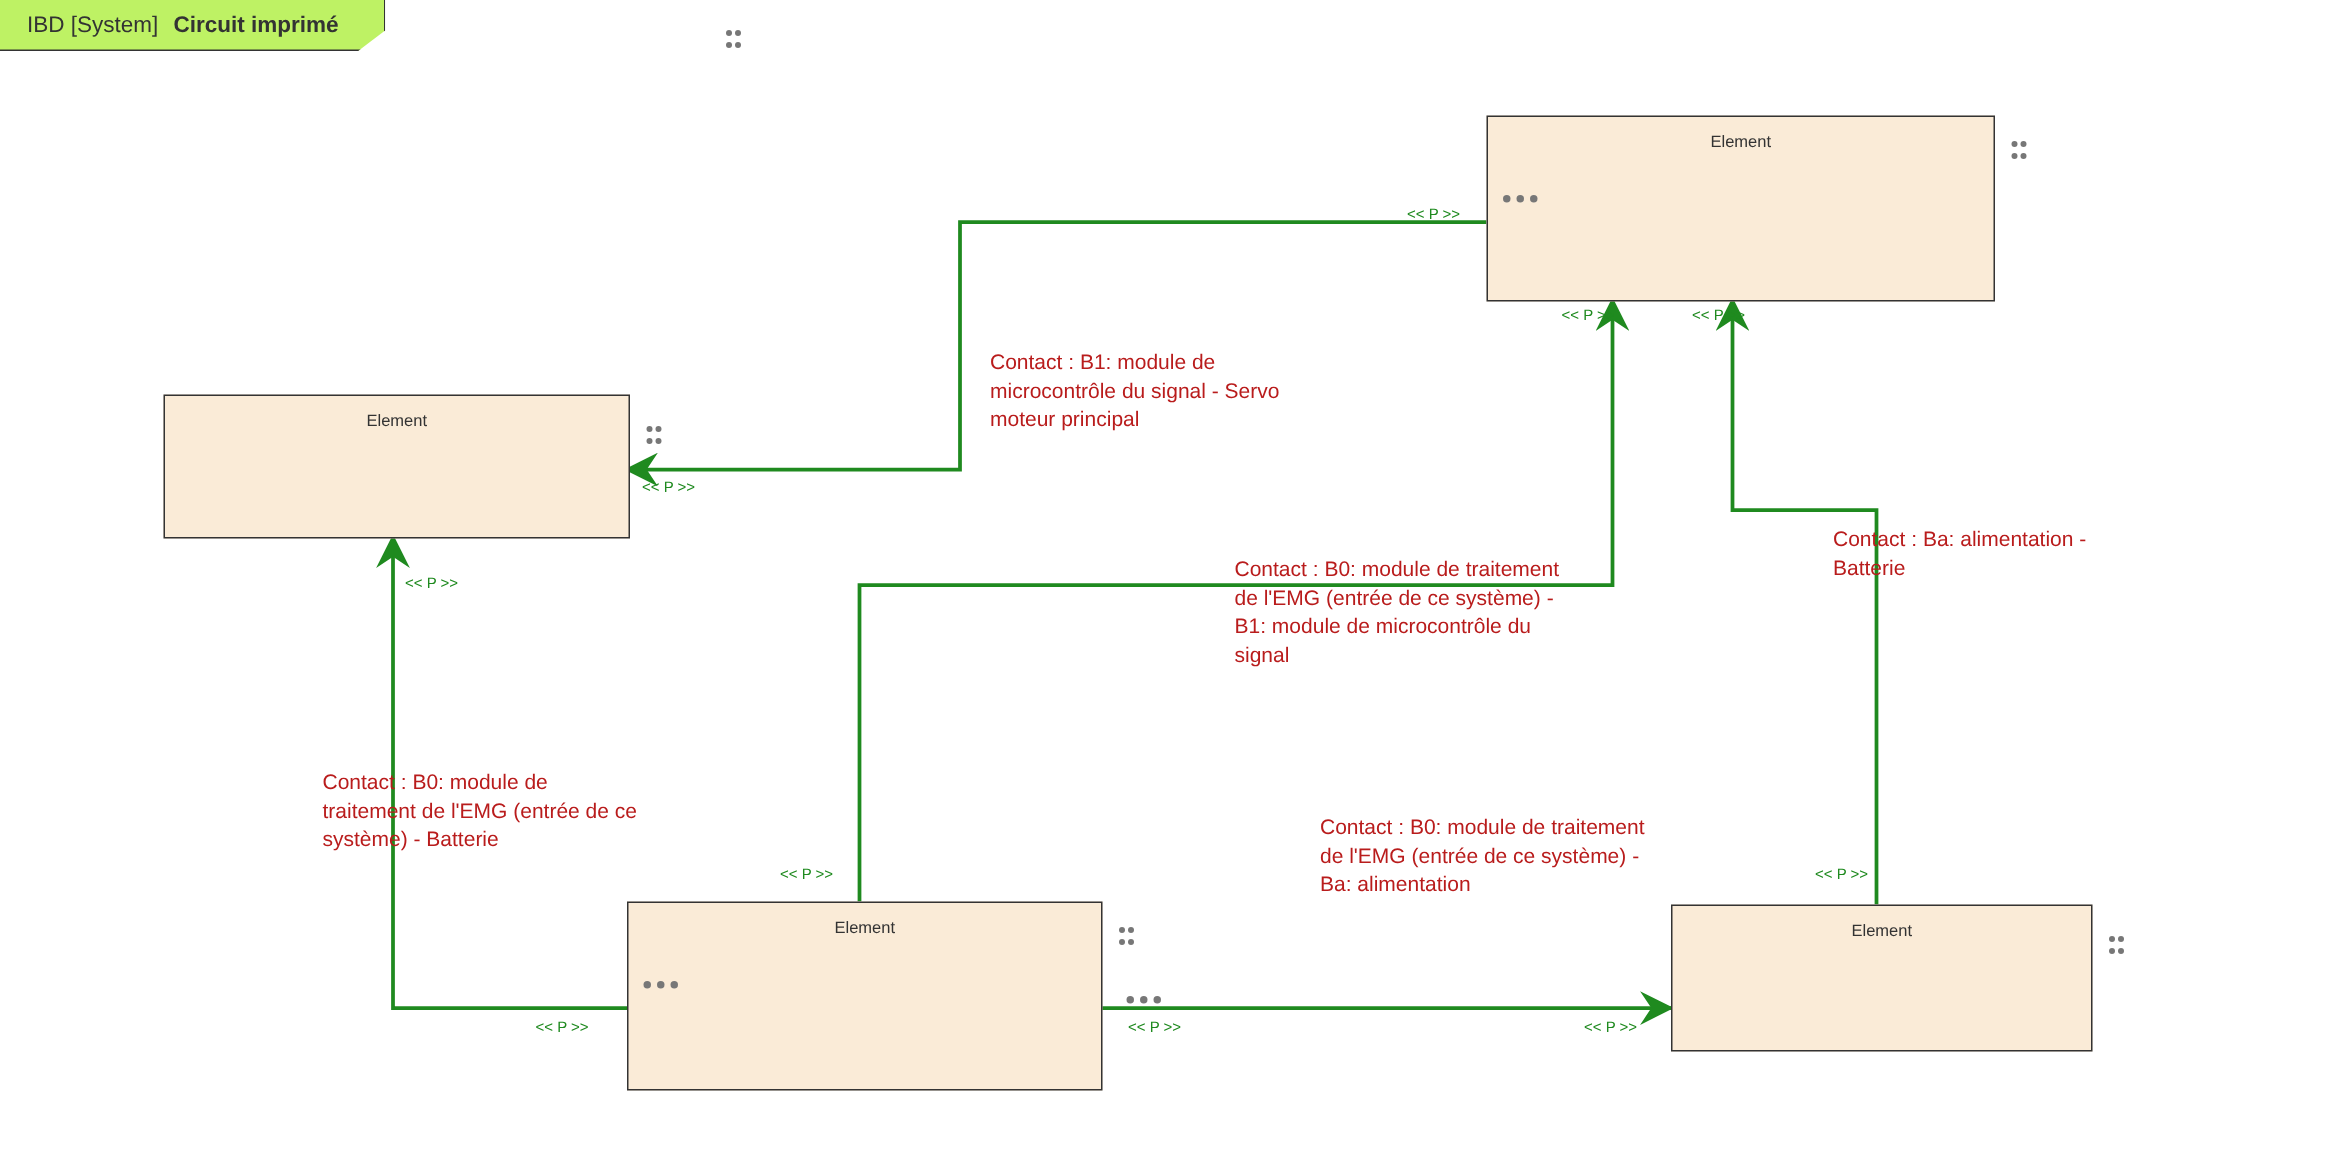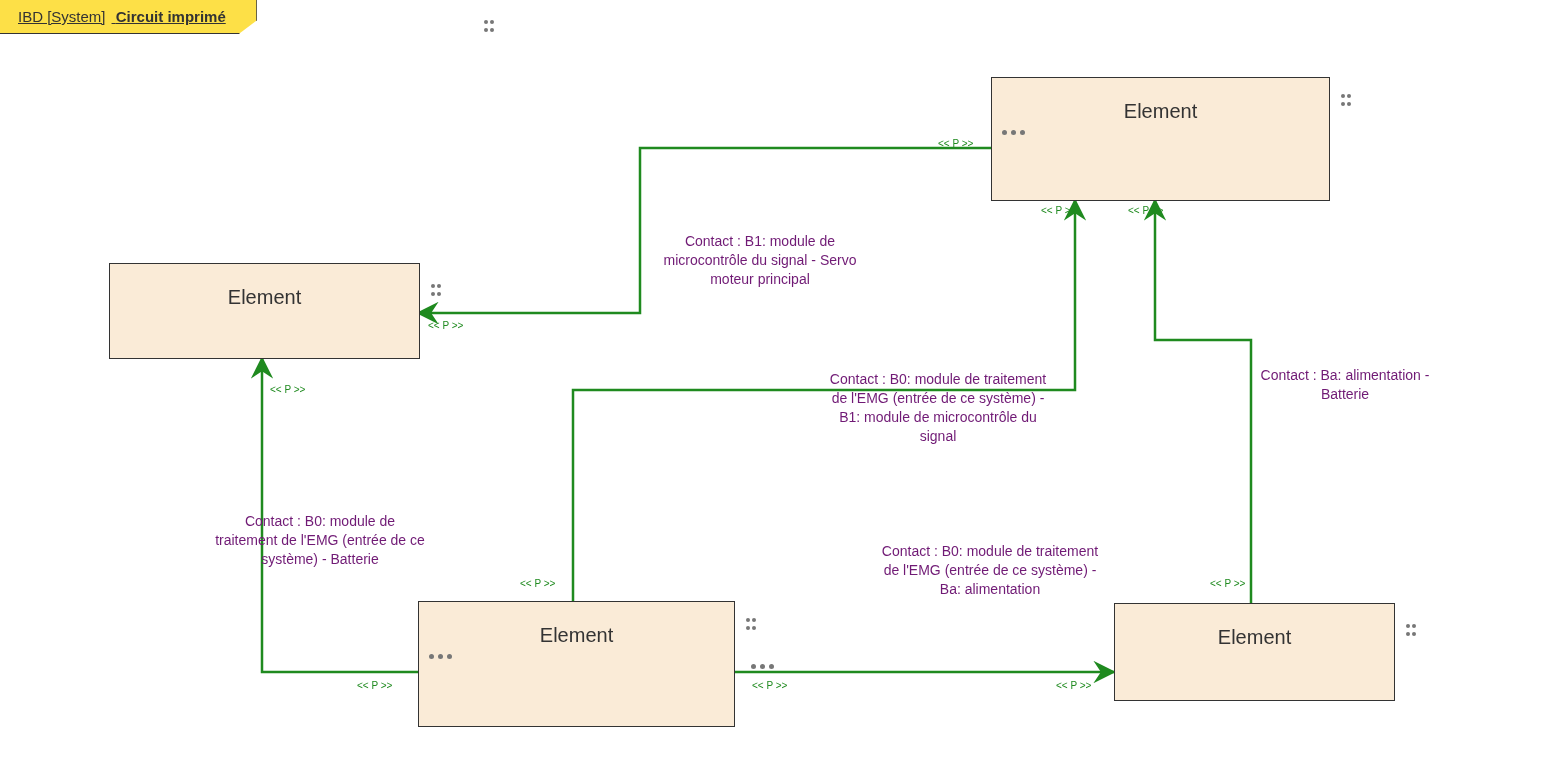--- a/index.html
+++ b/index.html
@@ -15,41 +15,40 @@
   }
   .diagram-title-tab {
     position: absolute;
     left: 0;
     top: 0;
     border: 1px solid #333;
     border-left: none;
     border-top: none;
     padding: 8px 30px 8px 18px;
     font-size: 15px;
-    background: #fde047;
+    background: #bef264;
     clip-path: polygon(0 0, 100% 0, 100% 60%, calc(100% - 18px) 100%, 0 100%);
-    text-decoration: underline;
   }
   .diagram-title-tab .prefix {
     font-weight: normal;
     margin-right: 6px;
   }
   .diagram-title-tab .name {
     font-weight: bold;
   }
   .element-box {
     position: absolute;
     border: 1px solid #333;
     background: #FAEBD7;
     text-align: center;
   }
   .element-box .stereotype {
     font-weight: normal;
-    padding-top: 22px;
-    font-size: 20px;
+    padding-top: 11px;
+    font-size: 11px;
   }
   .element-box .ename {
     font-weight: bold;
     padding: 6px 10px 14px 10px;
     font-size: 15px;
     line-height: 1.35;
   }
   .grip {
     position: absolute;
     width: 10px;
@@ -85,23 +84,23 @@
   }
   svg.arrows {
     position: absolute;
     left: 0; top: 0;
     width: 1556px;
     height: 772px;
     pointer-events: none;
   }
   .conn-label {
     position: absolute;
-    color: #701a75;
+    color: #b91c1c;
     font-size: 14px;
-    text-align: center;
+    text-align: left;
     line-height: 1.35;
     white-space: pre-line;
   }
   .port-label {
     position: absolute;
     color: #1f8a1f;
     font-size: 10px;
     white-space: nowrap;
   }
 </style>
@@ -143,21 +142,21 @@
 <div class="port-label" style="left:270px; top:384px;">&lt;&lt; P &gt;&gt;</div>
 <div class="port-label" style="left:357px; top:680px;">&lt;&lt; P &gt;&gt;</div>
 <div class="port-label" style="left:752px; top:680px;">&lt;&lt; P &gt;&gt;</div>
 <div class="port-label" style="left:1056px; top:680px;">&lt;&lt; P &gt;&gt;</div>
 <div class="port-label" style="left:1210px; top:578px;">&lt;&lt; P &gt;&gt;</div>
 
 <div class="conn-label" style="left:660px; top:232px; width:200px;">Contact : B1: module de microcontrôle du signal - Servo moteur principal</div>
 <div class="conn-label" style="left:823px; top:370px; width:230px;">Contact : B0: module de traitement de l'EMG (entrée de ce système) - B1: module de microcontrôle du signal</div>
 <div class="conn-label" style="left:215px; top:512px; width:210px;">Contact : B0: module de traitement de l'EMG (entrée de ce système) - Batterie</div>
 <div class="conn-label" style="left:880px; top:542px; width:220px;">Contact : B0: module de traitement de l'EMG (entrée de ce système) - Ba: alimentation</div>
-<div class="conn-label" style="left:1255px; top:350px; width:180px;margin-top:16px;">Contact : Ba: alimentation - Batterie</div>
+<div class="conn-label" style="left:1222px; top:350px; width:180px;">Contact : Ba: alimentation - Batterie</div>
 
 <div class="element-box" style="left:109px; top:263px; width:309px; height:94px;">
   <div class="stereotype">Element</div>
   <div class="grip" style="right:-22px; top:18px;">
     <div class="grip2" style="left:6px; top:2px;"></div>
     <div class="grip2" style="left:6px; top:10px;"></div>
   </div>
 </div>
 
 <div class="element-box" style="left:991px; top:77px; width:337px; height:122px;">

